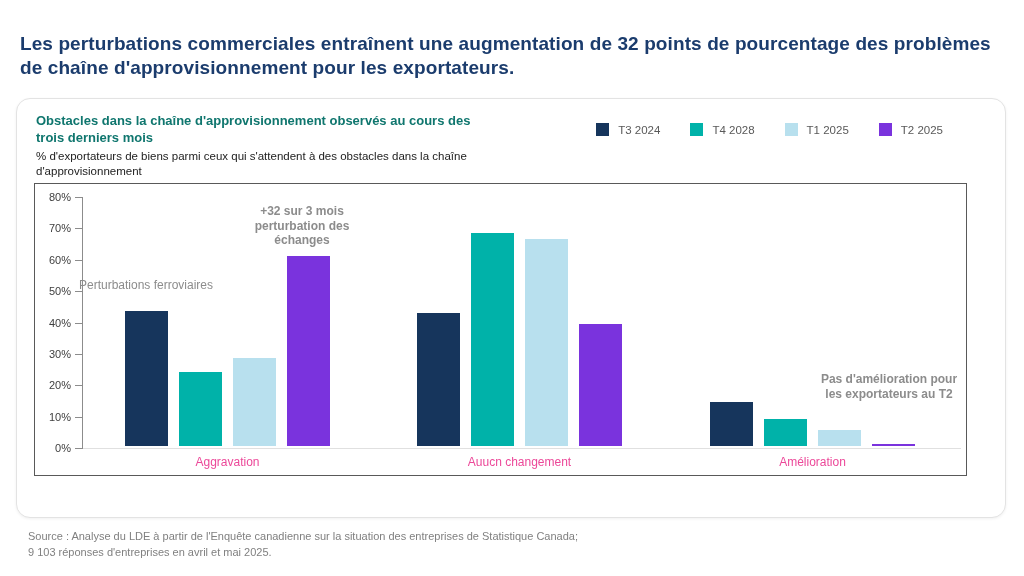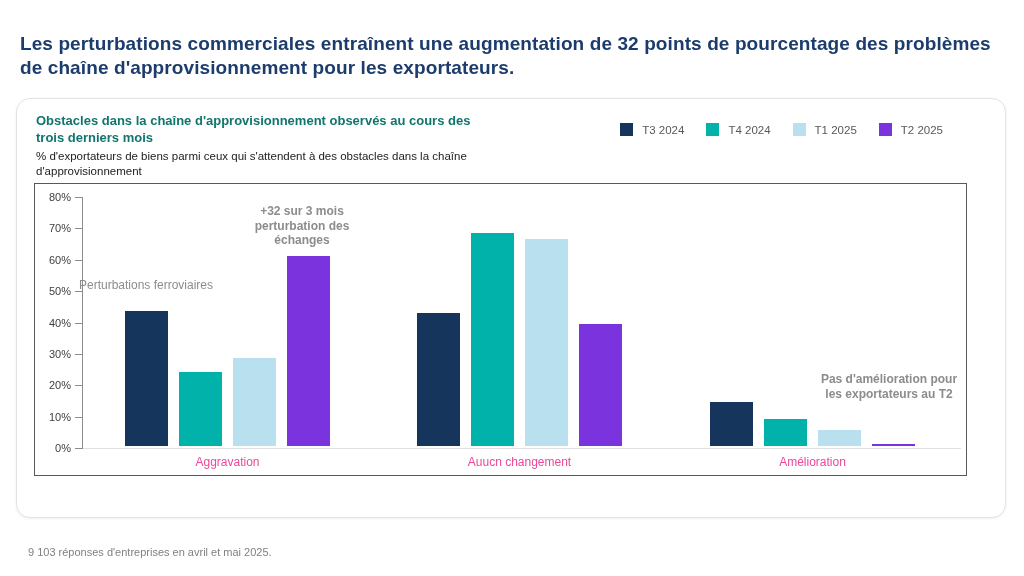--- a/index.html
+++ b/index.html
@@ -49,21 +49,21 @@
     font-size: 11.5px;
     color: #222222;
     line-height: 1.3;
   }
 
   
   .legend {
     position: absolute;
     right: 62px; top: 24px;
     display: flex;
-    gap: 22px;
+    gap: 30px;
     align-items: center;
   }
   .legend-item { display: flex; align-items: center; gap: 9px; }
   .legend-swatch { width: 13px; height: 13px; display: inline-block; }
   .legend-label { font-size: 11.5px; color: #595959; }
 
   
   .plot {
     position: absolute;
     left: 17px; top: 84px;
@@ -144,21 +144,21 @@
 
 <div class="card">
   <div class="chart-title">Obstacles dans la chaîne d'approvisionnement observés au cours des trois derniers mois</div>
   <div class="legend" id="legend">
       <div class="legend-item">
         <span class="legend-swatch" style="background: rgb(22, 53, 92);"></span>
         <span class="legend-label">T3 2024</span>
       </div>
       <div class="legend-item">
         <span class="legend-swatch" style="background: rgb(0, 178, 169);"></span>
-        <span class="legend-label">T4 2024</span>
+        <span class="legend-label">T4 2028</span>
       </div>
       <div class="legend-item">
         <span class="legend-swatch" style="background: rgb(184, 224, 238);"></span>
         <span class="legend-label">T1 2025</span>
       </div>
       <div class="legend-item">
         <span class="legend-swatch" style="background: rgb(122, 51, 221);"></span>
         <span class="legend-label">T2 2025</span>
       </div>
     </div>
@@ -206,15 +206,15 @@
         <div class="bar" title="T2 2025: 0.5%" style="height: 2px; background: rgb(122, 51, 221);"></div>
       </div>
       <div class="cat-label" style="left: 675px; width: 205px;">Amélioration</div>
       <div class="annotation ann-0">Perturbations ferroviaires</div>
       <div class="annotation ann-1 bold">+32 sur 3 mois perturbation des échanges</div>
       <div class="annotation ann-3 bold">Pas d'amélioration pour les exportateurs au T2</div>
     </div>
 </div>
 
 <div class="source">
-  <br>
+  <span>Source : Analyse du LDE à partir de l'Enquête canadienne sur la situation des entreprises de Statistique Canada;</span><br>
   <span>9 103 réponses d'entreprises en avril et mai 2025.</span>
 </div>
 
 </body></html>

